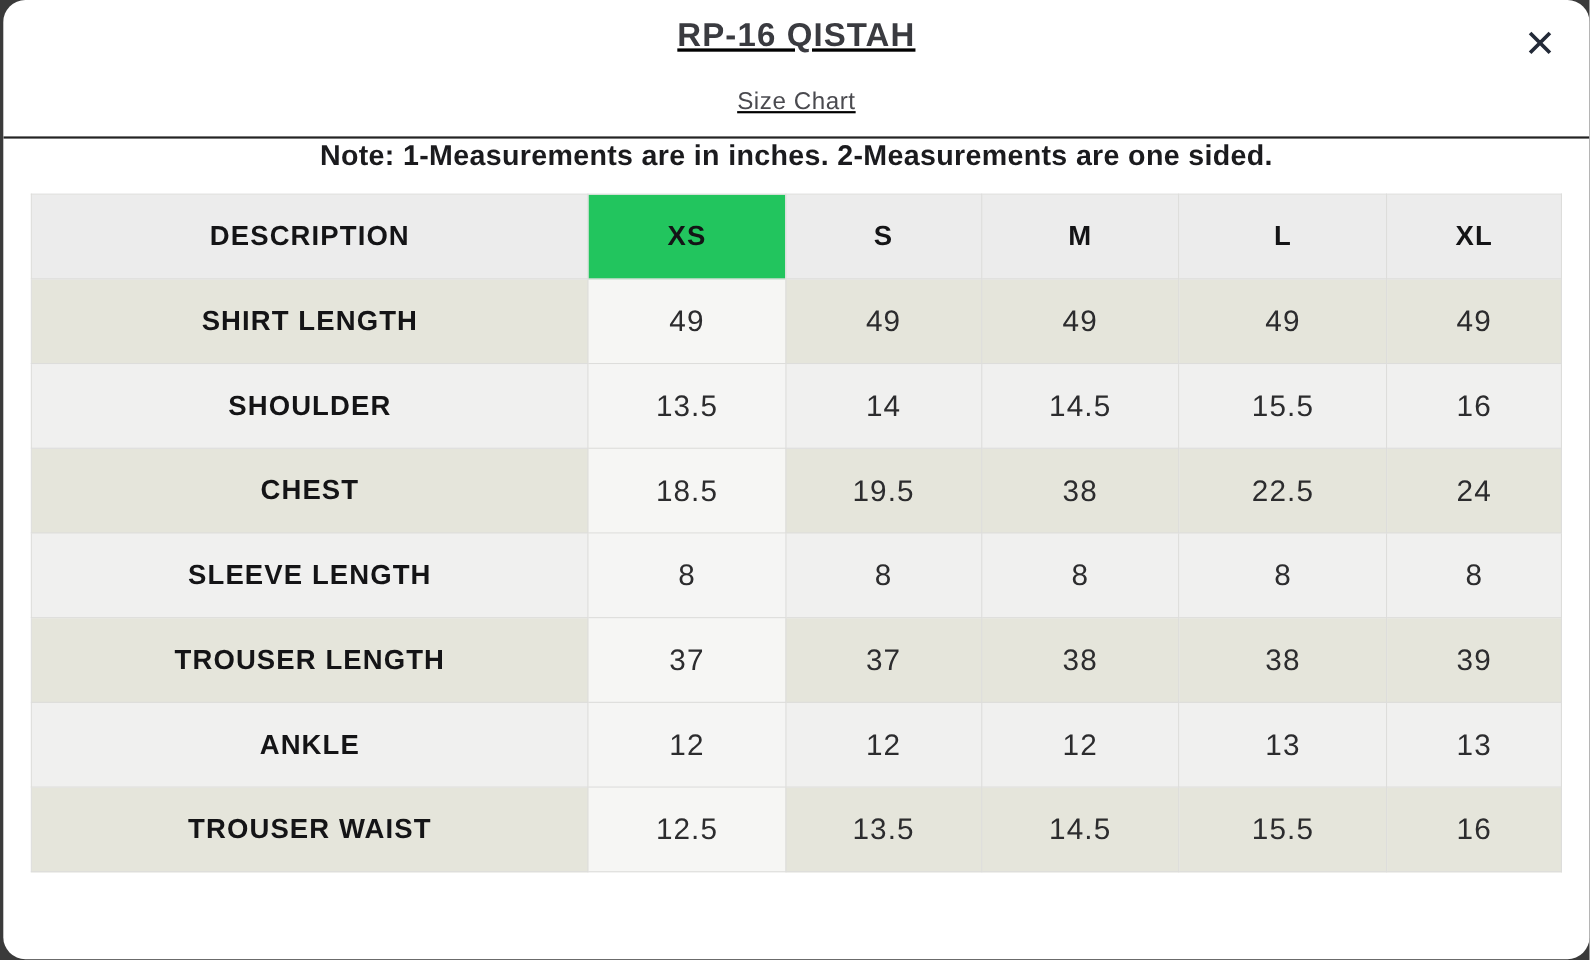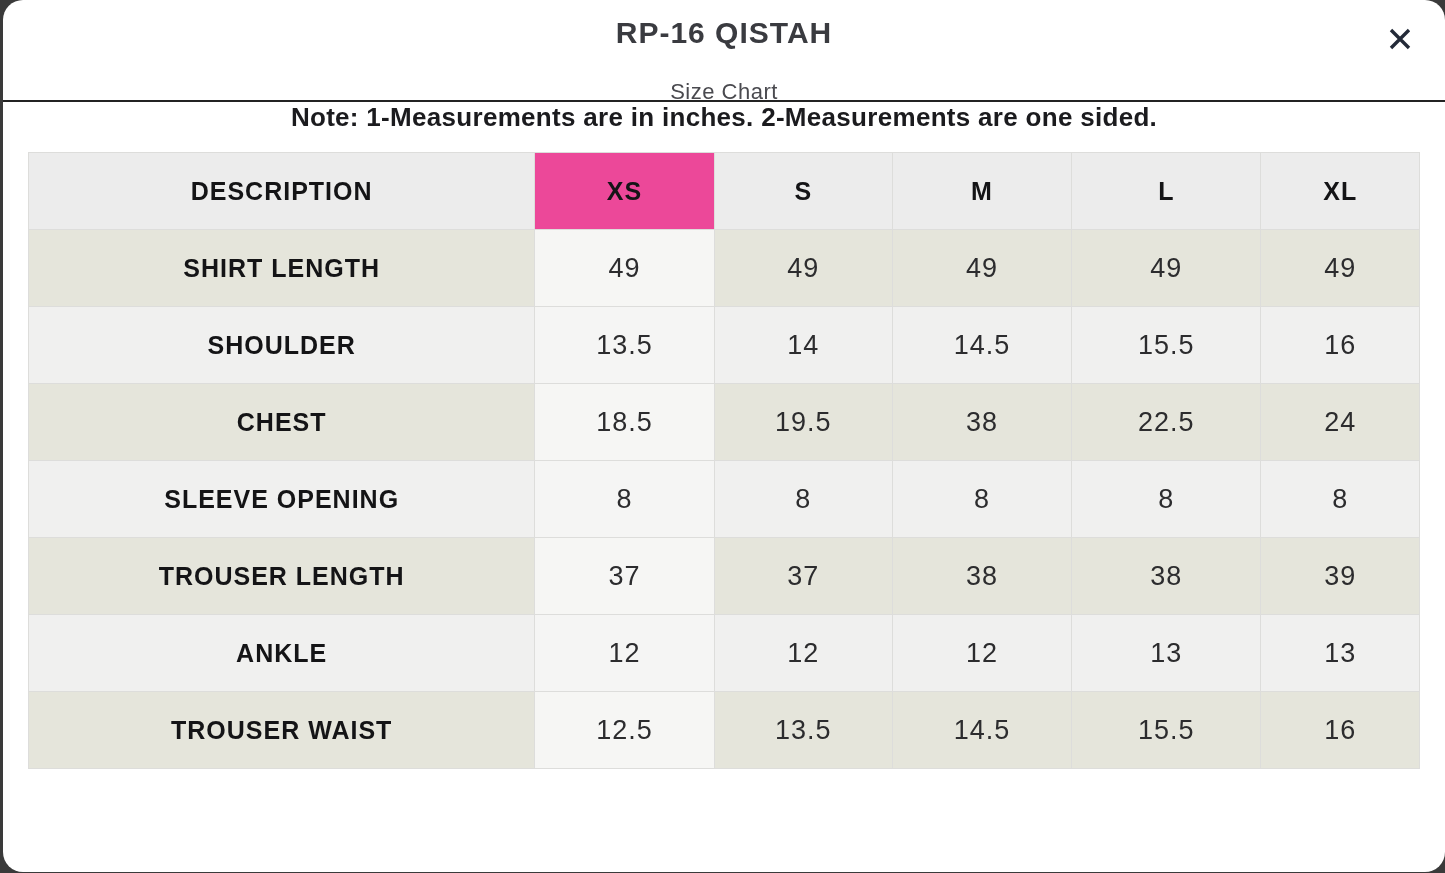--- a/index.html
+++ b/index.html
@@ -13,23 +13,24 @@
   .modal {
     position:absolute;
     left:3px; top:0; right:0; bottom:1px;
     background:#ffffff;
     border-radius:20px;
     overflow:hidden;
   }
   .modal-header {
     position:relative;
     padding-top:13px;
-    height:102px;
+    height:126px;
     border-bottom:2px solid #232323;
     text-align:center;
+    text-decoration:underline;
   }
   .modal-title {
     font-size:30px;
     font-weight:700;
     letter-spacing:1px;
     color:#3a3b40;
     line-height:40px;
   }
   .modal-subtitle {
     margin-top:26px;
@@ -83,21 +84,21 @@
     color:#141416;
   }
   td.value {
     font-size:27px;
     font-weight:400;
     color:#2c2c2e;
     letter-spacing:1px;
   }
   tr.odd td { background:#e5e5db; }
   tr.even td { background:#f0f0ef; }
-  th.hl { background:#ec4899; }
+  th.hl { background:#22c55e; }
   tr.odd td.hl { background:#f6f6f4; }
   tr.even td.hl { background:#f5f5f4; }
 </style>
 </head>
 <body>
 
 <div class="modal">
 
   <div class="modal-header">
     <div class="modal-title">RP-16 QISTAH</div>
@@ -152,21 +153,21 @@
         </tr>
         <tr class="odd">
           <td class="row-label">CHEST</td>
           <td class="value hl">18.5</td>
           <td class="value">19.5</td>
           <td class="value">38</td>
           <td class="value">22.5</td>
           <td class="value">24</td>
         </tr>
         <tr class="even">
-          <td class="row-label">SLEEVE OPENING</td>
+          <td class="row-label">SLEEVE LENGTH</td>
           <td class="value hl">8</td>
           <td class="value">8</td>
           <td class="value">8</td>
           <td class="value">8</td>
           <td class="value">8</td>
         </tr>
         <tr class="odd">
           <td class="row-label">TROUSER LENGTH</td>
           <td class="value hl">37</td>
           <td class="value">37</td>

